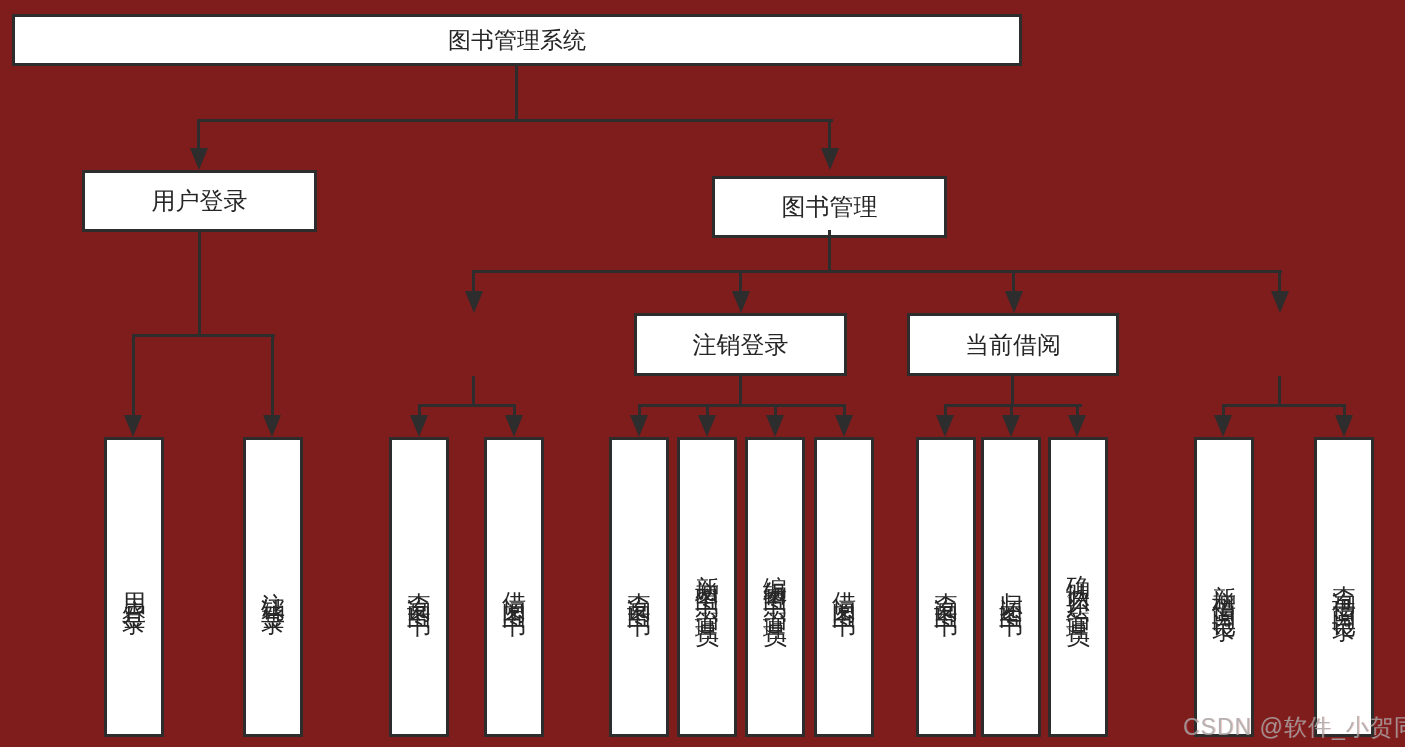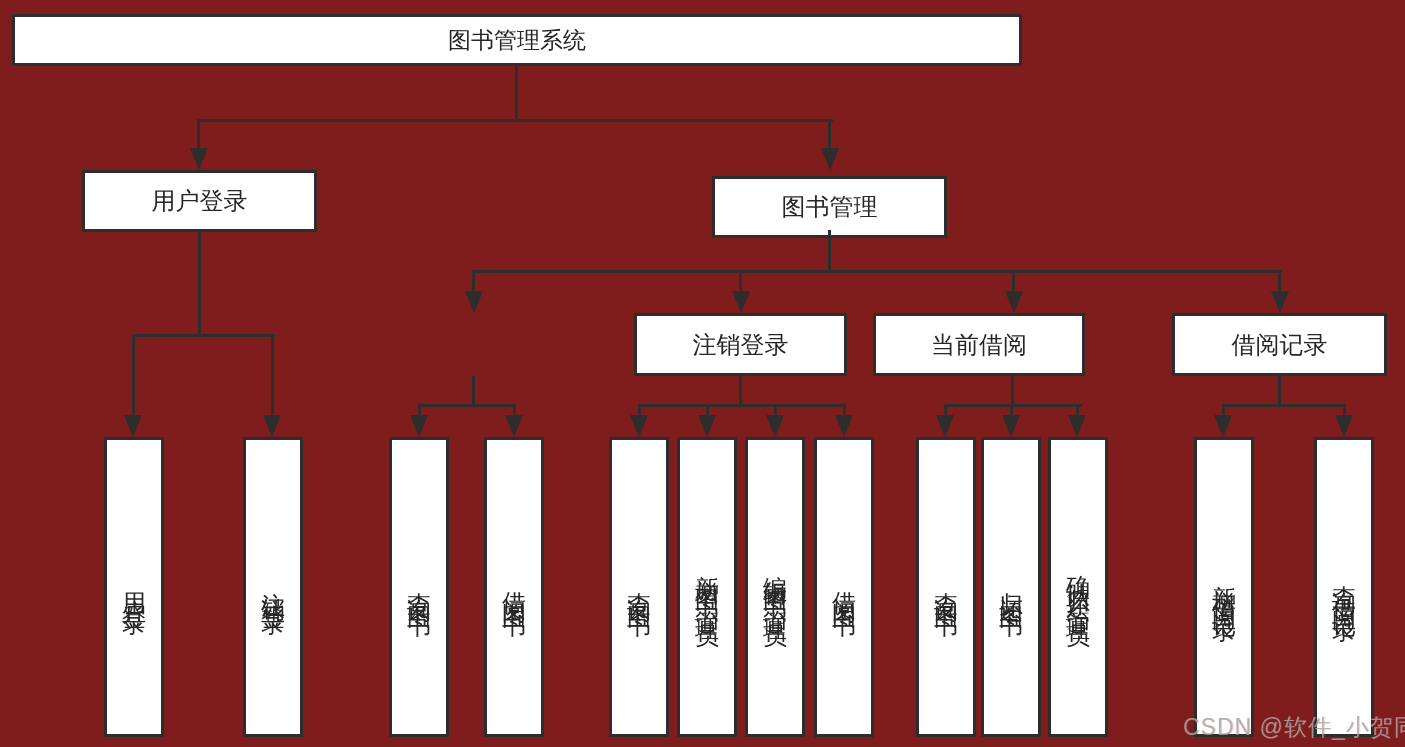--- a/index.html
+++ b/index.html
@@ -59,22 +59,21 @@
   <div class="vline" style="left:472px;top:270px;height:22px;"></div>
   <div class="vline" style="left:739px;top:270px;height:22px;"></div>
   <div class="vline" style="left:1012px;top:270px;height:22px;"></div>
   <div class="vline" style="left:1278px;top:270px;height:22px;"></div>
   <div class="arr" style="left:465px;top:291px;"></div>
   <div class="arr" style="left:732px;top:291px;"></div>
   <div class="arr" style="left:1005px;top:291px;"></div>
   <div class="arr" style="left:1271px;top:291px;"></div>
 
   <div class="box" style="left:634px;top:313px;width:213px;height:63px;">注销登录</div>
-  <div class="box" style="left:873px;top:313px;width:212px;height:63px;">当前借阅</div>
-  <div class="box" style="left:1172px;top:313px;width:215px;height:63px;">借阅记录</div>
+  <div class="box" style="left:907px;top:313px;width:212px;height:63px;">当前借阅</div>
 
   <div class="vline" style="left:472px;top:376px;height:30px;"></div>
   <div class="hline" style="left:418px;top:404px;width:98px;"></div>
   <div class="vline" style="left:418px;top:404px;height:13px;"></div>
   <div class="vline" style="left:513px;top:404px;height:13px;"></div>
   <div class="arr" style="left:410px;top:415px;"></div>
   <div class="arr" style="left:505px;top:415px;"></div>
 
   <div class="vline" style="left:739px;top:376px;height:30px;"></div>
   <div class="hline" style="left:638px;top:404px;width:208px;"></div>

